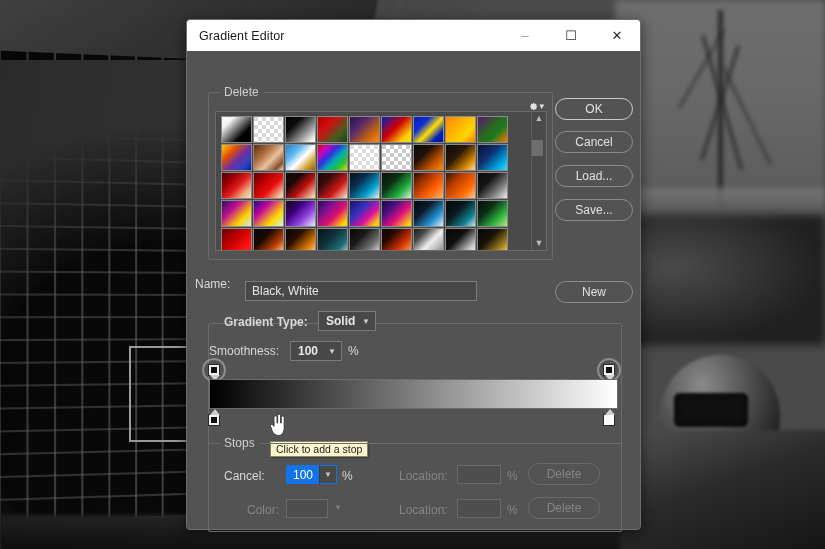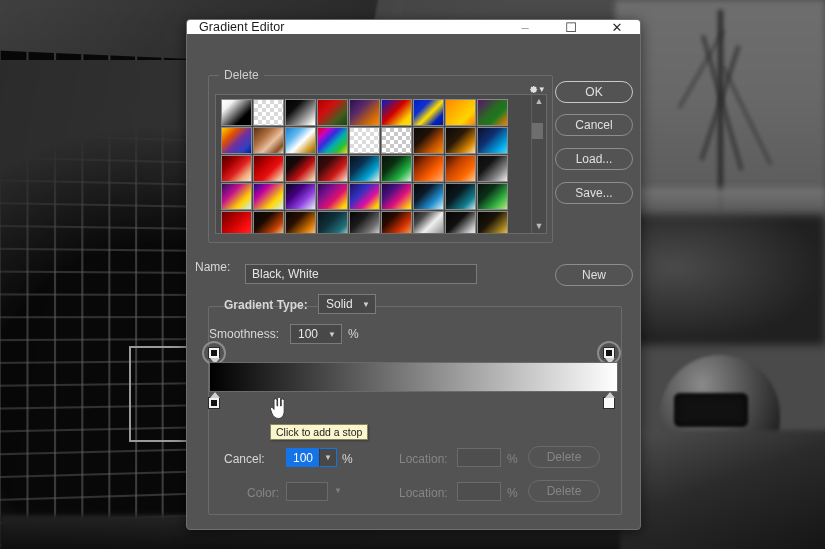--- a/index.html
+++ b/index.html
@@ -90,21 +90,21 @@
   #dialog {
     position: absolute; left: 186px; top: 19px; width: 455px; height: 511px;
     background: #535353;
     border: 1px solid #6e6e6e;
     border-radius: 4px;
     box-shadow: 0 3px 14px rgba(0,0,0,.55);
     color: #d8d8d8;
     font-size: 12px;
   }
   .titlebar {
-    height: 14px; background: #ffffff; color: #1b1b1b;
+    height: 31px; background: #ffffff; color: #1b1b1b;
     display: flex; align-items: center;
     border-radius: 3px 3px 0 0;
   }
   .titlebar .title { padding-left: 12px; font-size: 12.5px; flex: 1; letter-spacing: .1px; }
   .winbtn {
     width: 46px; height: 31px; display:flex; align-items:center; justify-content:center;
     color:#2b2b2b; font-size: 13px; line-height:1;
   }
   .winbtn.min { color:#9a9a9a; }
 
@@ -166,21 +166,21 @@
     font-size: 12px; padding: 0 6px; line-height: 18px;
     font-family: "Liberation Sans", sans-serif;
   }
 
   #type-group { left: 21px; top: 272px; width: 414px; height: 209px; }
 
   #gtype-label { position: absolute; left: 37px; top: 264px; font-size:12px;font-weight:bold; }
   .combo {
     position: absolute; height: 20px; background: #484848;
     border: 1px solid #7b7b7b; color:#e8e8e8; font-size:12px;
-    display:flex; align-items:center; padding-left:7px; gap:6px;
+    display:flex; align-items:center; padding-left:7px; gap:6px;font-weight:bold;
   }
   .combo .caret { margin-left:auto; margin-right:5px; font-size:8px; color:#cfcfcf; }
   #gtype-combo { left: 131px; top: 260px; width: 58px; }
 
   #smooth-label { position: absolute; left: 22px; top: 293px; font-size:12px; }
   #smooth-combo { left: 103px; top: 290px; width: 52px; }
   #smooth-pct { position: absolute; left: 161px; top: 293px; font-size:12px; }
 
   
   #gradbar {
@@ -430,20 +430,23 @@
     <div class="colorstop" id="colorstop-right">
         <i></i>
       </div>
 
     <svg id="cursor" viewBox="0 0 18 24" xmlns="http://www.w3.org/2000/svg">
       <path d="M5 11V4.2a1.5 1.5 0 013 0V10h.6V2.6a1.5 1.5 0 013 0V10h.6V4.4a1.5 1.5 0 013 0V15c0 4-2.2 7.5-5.6 7.5C6 22.5 4 20 3 17.4L1.4 13a1.3 1.3 0 012.2-1.3L5 13.4z" fill="#ffffff" stroke="#3a3a3a" stroke-width="1"></path>
     </svg>
 
     <div id="tooltip">Click to add a stop</div>
 
+    <div class="group" id="stops-group">
+      <span class="legend">Stops</span>
+    </div>
 
     <span class="row-label" id="opacity-label">Cancel:</span>
     <div id="opacity-field">100</div>
     <div id="opacity-caret">▼</div>
     <span class="row-label" id="opacity-pct">%</span>
 
     <span class="row-label disabled" id="loc1-label">Location:</span>
     <div id="loc1-input"></div>
     <span class="row-label disabled" id="loc1-pct">%</span>
     <div id="del1">Delete</div>

